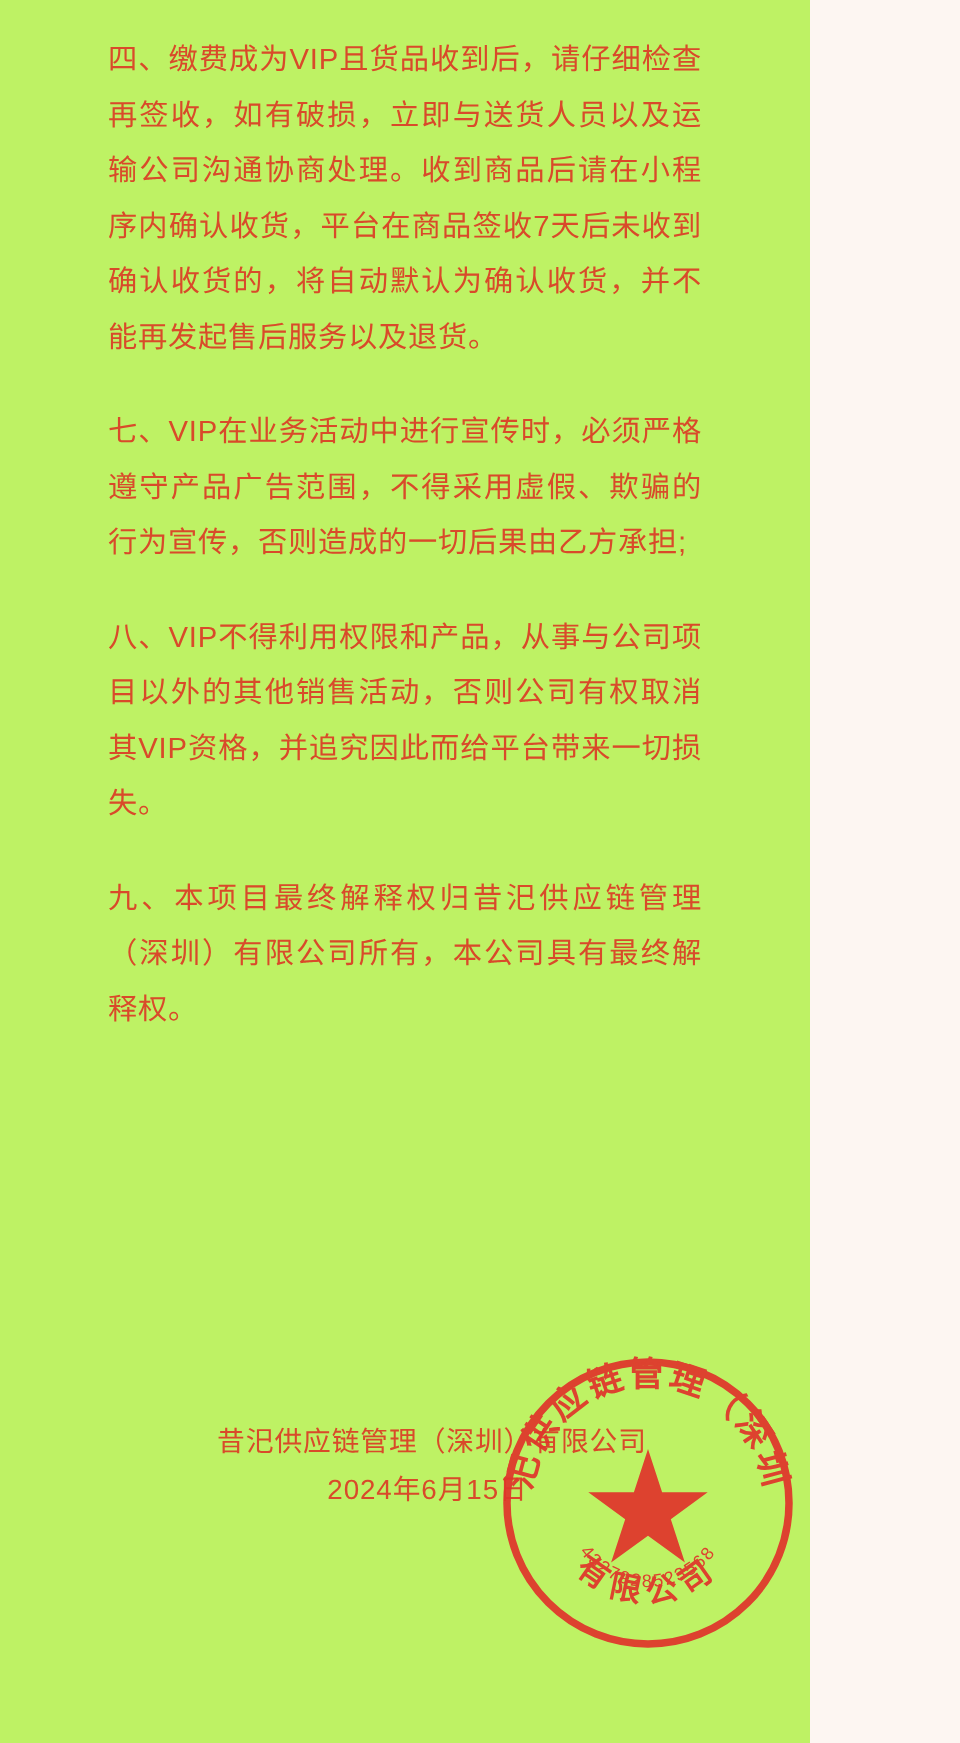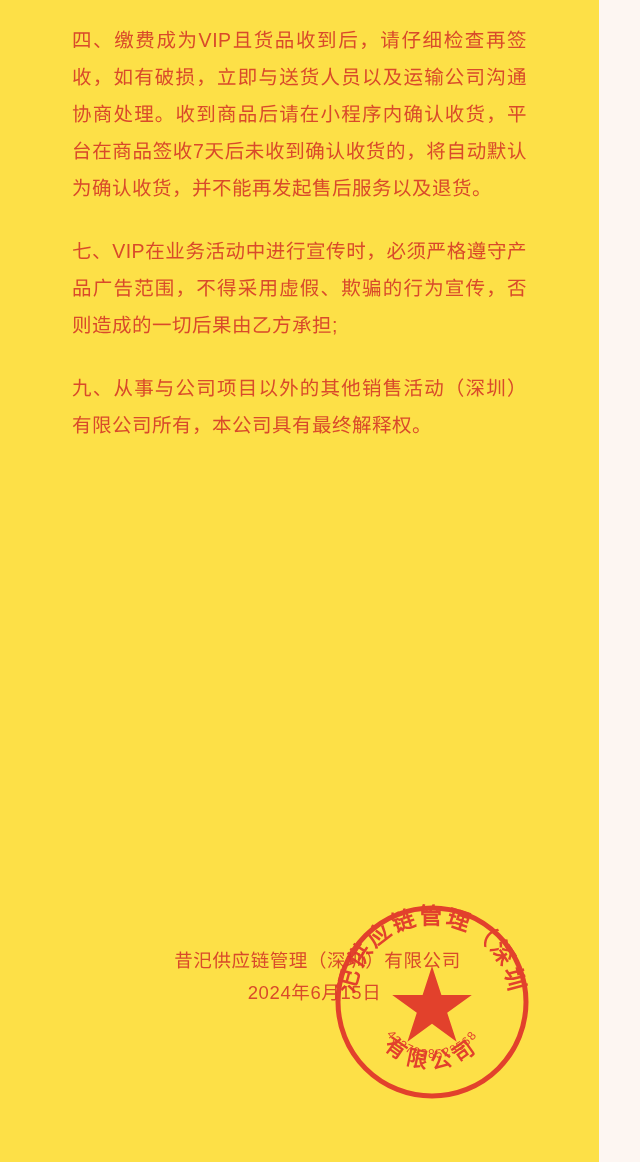--- a/index.html
+++ b/index.html
@@ -10,25 +10,25 @@
   body {
     width: 640px;
     height: 1162px;
     background: #fdf6f2;
     font-family: "Liberation Sans", "DejaVu Sans", sans-serif;
     overflow: hidden;
     position: relative;
   }
   .page {
     position: relative;
-    width: 599px;
+    width: 540px;
     height: 1162px;
     box-sizing: border-box;
     padding: 22px 72px 0 72px;
-    background: #fde047;
+    background: #bef264;
   }
   .clause {
     color: #d94a2a;
     font-size: 19.5px;
     line-height: 37px;
     letter-spacing: 0.5px;
     text-align: justify;
     margin: 0 0 26px 0;
     font-weight: 500;
   }
@@ -74,21 +74,22 @@
     height: 204px;
   }
 </style>
 </head>
 <body>
 
 <div class="page">
 
   <p class="clause">四、缴费成为VIP且货品收到后，请仔细检查再签收，如有破损，立即与送货人员以及运输公司沟通协商处理。收到商品后请在小程序内确认收货，平台在商品签收7天后未收到确认收货的，将自动默认为确认收货，并不能再发起售后服务以及退货。</p>
   <p class="clause">七、VIP在业务活动中进行宣传时，必须严格遵守产品广告范围，不得采用虚假、欺骗的行为宣传，否则造成的一切后果由乙方承担;</p>
-  <p class="clause">九、从事与公司项目以外的其他销售活动（深圳）有限公司所有，本公司具有最终解释权。</p>
+  <p class="clause">八、VIP不得利用权限和产品，从事与公司项目以外的其他销售活动，否则公司有权取消其VIP资格，并追究因此而给平台带来一切损失。</p>
+  <p class="clause">九、本项目最终解释权归昔汜供应链管理（深圳）有限公司所有，本公司具有最终解释权。</p>
 
   <div class="seal">
     <svg viewBox="0 0 204 204" xmlns="http://www.w3.org/2000/svg">
       <defs>
         <path id="sealTopArc" d="M 24,102 A 78,78 0 0 1 180,102" fill="none"></path>
         <path id="sealBottomArc" d="M 36,102 A 66,66 0 0 0 168,102" fill="none"></path>
         <path id="sealSerialArc" d="M 46,102 A 56,56 0 0 0 158,102" fill="none"></path>
       </defs>
       <circle cx="102" cy="102" r="94" fill="none" stroke="#e0352b" stroke-width="5"></circle>
       <text font-family="'Liberation Sans', sans-serif" font-size="23" fill="#e0352b" letter-spacing="2.5" font-weight="bold">

